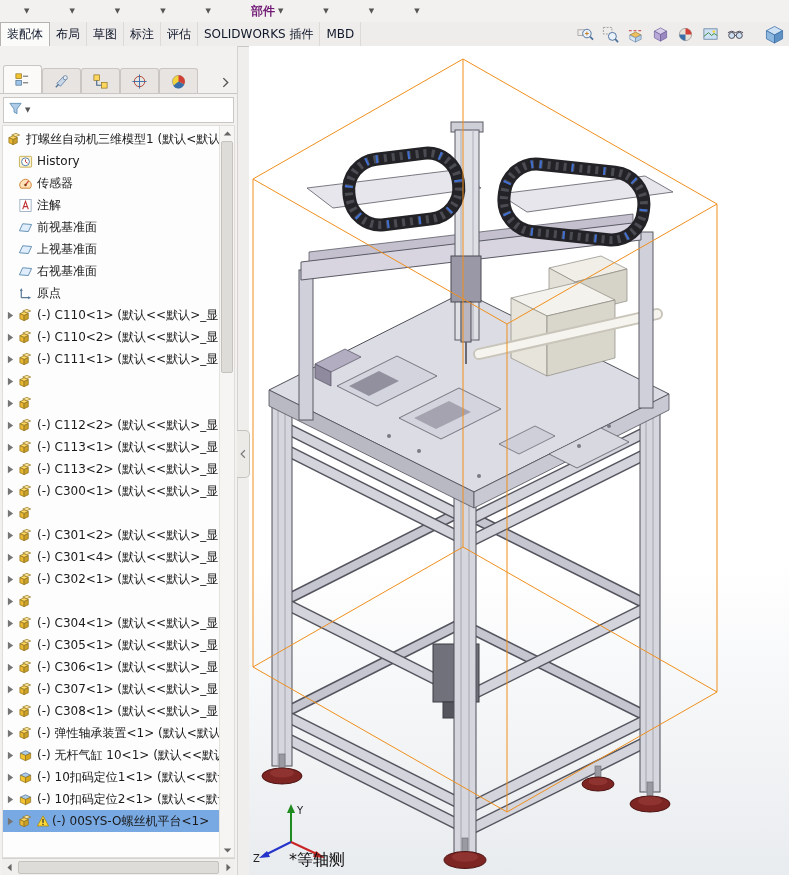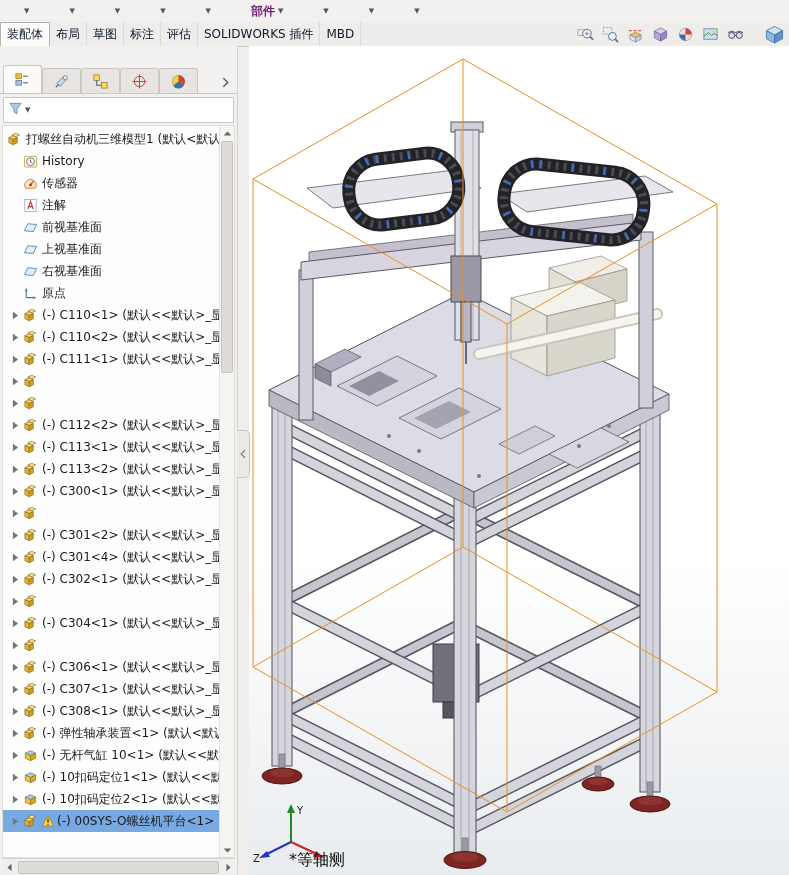--- a/index.html
+++ b/index.html
@@ -44,21 +44,21 @@
   .ptab.active{background:#fbfaf9;height:27px;}
   .ptab svg{width:17px;height:17px;}
   .pchevron{margin-left:auto;width:18px;height:22px;display:flex;align-items:center;justify-content:center;}
   #filterrow{height:24px;margin:3px 3px 2px 3px;background:#fff;border:1px solid #c9c6c3;
     display:flex;align-items:center;padding:0 4px;gap:2px;}
   #filter-caret{font-size:7px;color:#555;}
   #filter-input{flex:1;border:none;outline:none;height:18px;font-size:12px;background:transparent;}
 
   #treewrap{flex:1;position:relative;background:#fdfdfd;margin:0 2px;border:1px solid #e0dedb;overflow:hidden;}
   #tree{position:absolute;left:0;top:0;right:14px;bottom:0;padding-top:2px;overflow:hidden;}
-  .tree-row{height:22px;display:flex;align-items:center;white-space:nowrap;overflow:hidden;padding-left:5px;}
+  .tree-row{height:22px;display:flex;align-items:center;white-space:nowrap;overflow:hidden;}
   .tree-row.root{padding-left:3px;}
   .tree-row.selected{background:var(--selection-blue,#79a9e2);}
   .tw{width:14px;flex:0 0 14px;display:flex;align-items:center;justify-content:center;}
   .ticon{width:16px;height:16px;flex:0 0 16px;margin-right:4px;display:flex;align-items:center;justify-content:center;}
   .ticon svg{width:15px;height:15px;}
   .warn{width:13px;height:13px;flex:0 0 13px;margin-right:2px;display:flex;align-items:center;}
   .warn svg{width:12px;height:12px;}
   .tlabel{color:#1a1a1a;overflow:hidden;}
 
   .vscroll{position:absolute;right:0;top:0;bottom:0;width:14px;background:#f6f5f3;
@@ -713,20 +713,21 @@
               </svg>
             </span>
             <span class="ticon">
               <svg viewBox="0 0 16 16">
                 <path d="M5,3.2 L9.5,1.4 L13.5,3.2 L9,5 Z" fill="#ffe79a" stroke="#8a6d1a" stroke-width="0.7"></path>
                 <path d="M2,6 L6.5,4 L11,6 L6.5,8 Z" fill="#ffd75e" stroke="#8a6d1a" stroke-width="0.7"></path>
                 <path d="M2,6 L6.5,8 L6.5,13.5 L2,11.5 Z" fill="#e8b832" stroke="#8a6d1a" stroke-width="0.7"></path>
                 <path d="M6.5,8 L11,6 L11,11.5 L6.5,13.5 Z" fill="#caa028" stroke="#8a6d1a" stroke-width="0.7"></path>
               </svg>
             </span>
+            <span class="tlabel">(-) C305&lt;1&gt; (默认&lt;&lt;默认&gt;_显</span>
           </div>
           <div class="tree-row">
             <span class="tw">
               <svg viewBox="0 0 8 10" width="7" height="9">
                 <polygon points="1,0.8 7,5 1,9.2" fill="#757575"></polygon>
               </svg>
             </span>
             <span class="ticon">
               <svg viewBox="0 0 16 16">
                 <path d="M5,3.2 L9.5,1.4 L13.5,3.2 L9,5 Z" fill="#ffe79a" stroke="#8a6d1a" stroke-width="0.7"></path>

